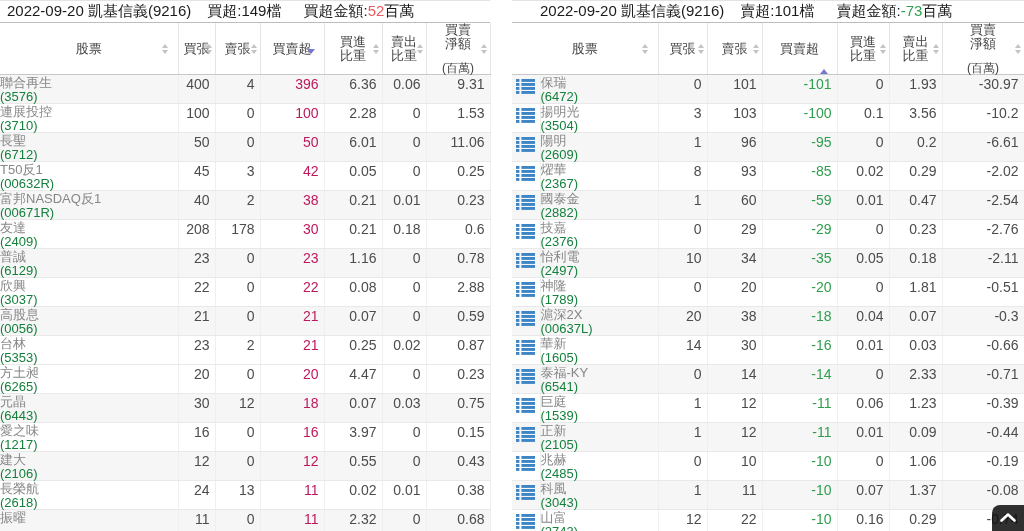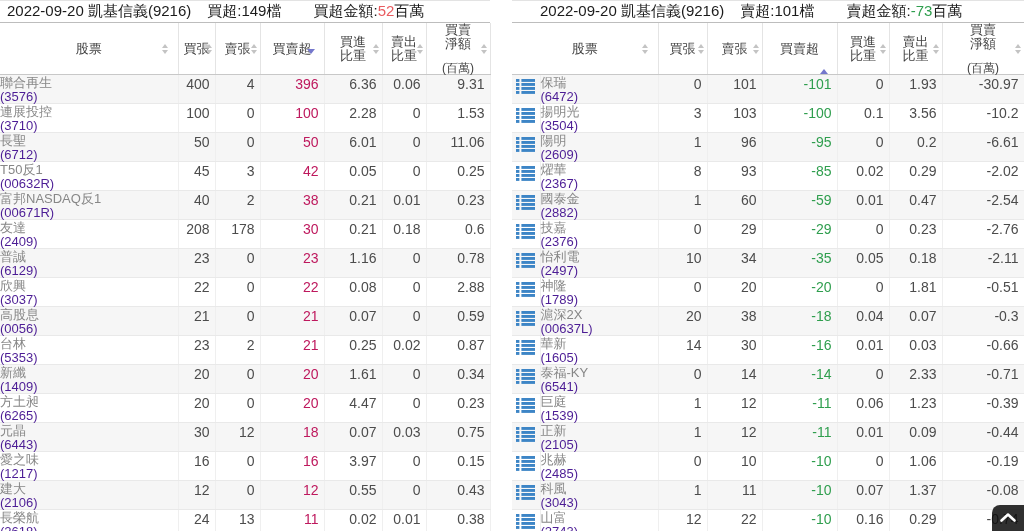--- a/index.html
+++ b/index.html
@@ -12,21 +12,21 @@
   #left-panel{left:0;width:490px}
   #right-panel{left:512px;width:512px}
 
   .panel-title{
     height:21px;display:flex;align-items:center;white-space:nowrap;
     font-size:15px;color:#1b1b1b;border-bottom:1px solid #bdbdbd;
   }
   #left-panel .panel-title{padding-left:7px}
   #right-panel .panel-title{padding-left:28px}
   .t-count{margin-left:16px}
-  .t-amt{margin-left:32px}
+  .t-amt{margin-left:22px}
   .val-pos{color:#e95b5f}
   .val-neg{color:#2f9e4e}
 
   table{border-collapse:collapse;table-layout:fixed;width:100%}
   thead th{
     height:38px;padding:0;position:relative;vertical-align:middle;text-align:center;
     font-weight:400;font-size:13px;color:#3f3f3f;line-height:14px;
     border-bottom:1px solid #c8c8c8;border-right:1px solid #e4e4e4;background:#fff;
   }
   .stack{display:inline-block;width:27px;word-break:break-all;line-height:14px}
@@ -48,21 +48,21 @@
     border-bottom:1px solid #e9e9e9;border-right:1px solid #efefef;
   }
   .r-odd{background:#f6f6f6}
   .r-even{background:#ffffff}
   .num{font-size:14px;color:#4c4c4c;text-align:right;padding:1px 5px 0 0;line-height:16px;
        font-family:"Liberation Sans","DejaVu Sans",sans-serif}
   .net.pos{color:#be185d}
   .net.neg{color:#2f9e4e}
   .name-cell{text-align:left;padding:1px 4px 0 0}
   .s-name{font-size:13px;color:#878787;line-height:13.5px;white-space:nowrap}
-  .s-code{font-size:13px;color:#4c1d95;line-height:13.5px;white-space:nowrap}
+  .s-code{font-size:13px;color:#15803d;line-height:13.5px;white-space:nowrap}
   .icon-cell{padding:4px 0 0 4px}
 
   #totop{
     position:absolute;left:992px;top:505px;width:44px;height:38px;z-index:5;
     background:rgba(12,12,12,.85);border-radius:8px;
   }
   #totop svg{position:absolute;left:7px;top:7px}
 </style>
 </head>
 <body>
@@ -225,32 +225,20 @@
           <td class="name-cell">
             <div class="s-name">台林</div>
             <div class="s-code">(5353)</div>
           </td>
           <td class="num">23</td>
           <td class="num">2</td>
           <td class="num net pos">21</td>
           <td class="num">0.25</td>
           <td class="num">0.02</td>
           <td class="num">0.87</td>
-        </tr>
-        <tr class="r-odd">
-          <td class="name-cell">
-            <div class="s-name">新纖</div>
-            <div class="s-code">(1409)</div>
-          </td>
-          <td class="num">20</td>
-          <td class="num">0</td>
-          <td class="num net pos">20</td>
-          <td class="num">1.61</td>
-          <td class="num">0</td>
-          <td class="num">0.34</td>
         </tr>
         <tr class="r-even">
           <td class="name-cell">
             <div class="s-name">方土昶</div>
             <div class="s-code">(6265)</div>
           </td>
           <td class="num">20</td>
           <td class="num">0</td>
           <td class="num net pos">20</td>
           <td class="num">4.47</td>

